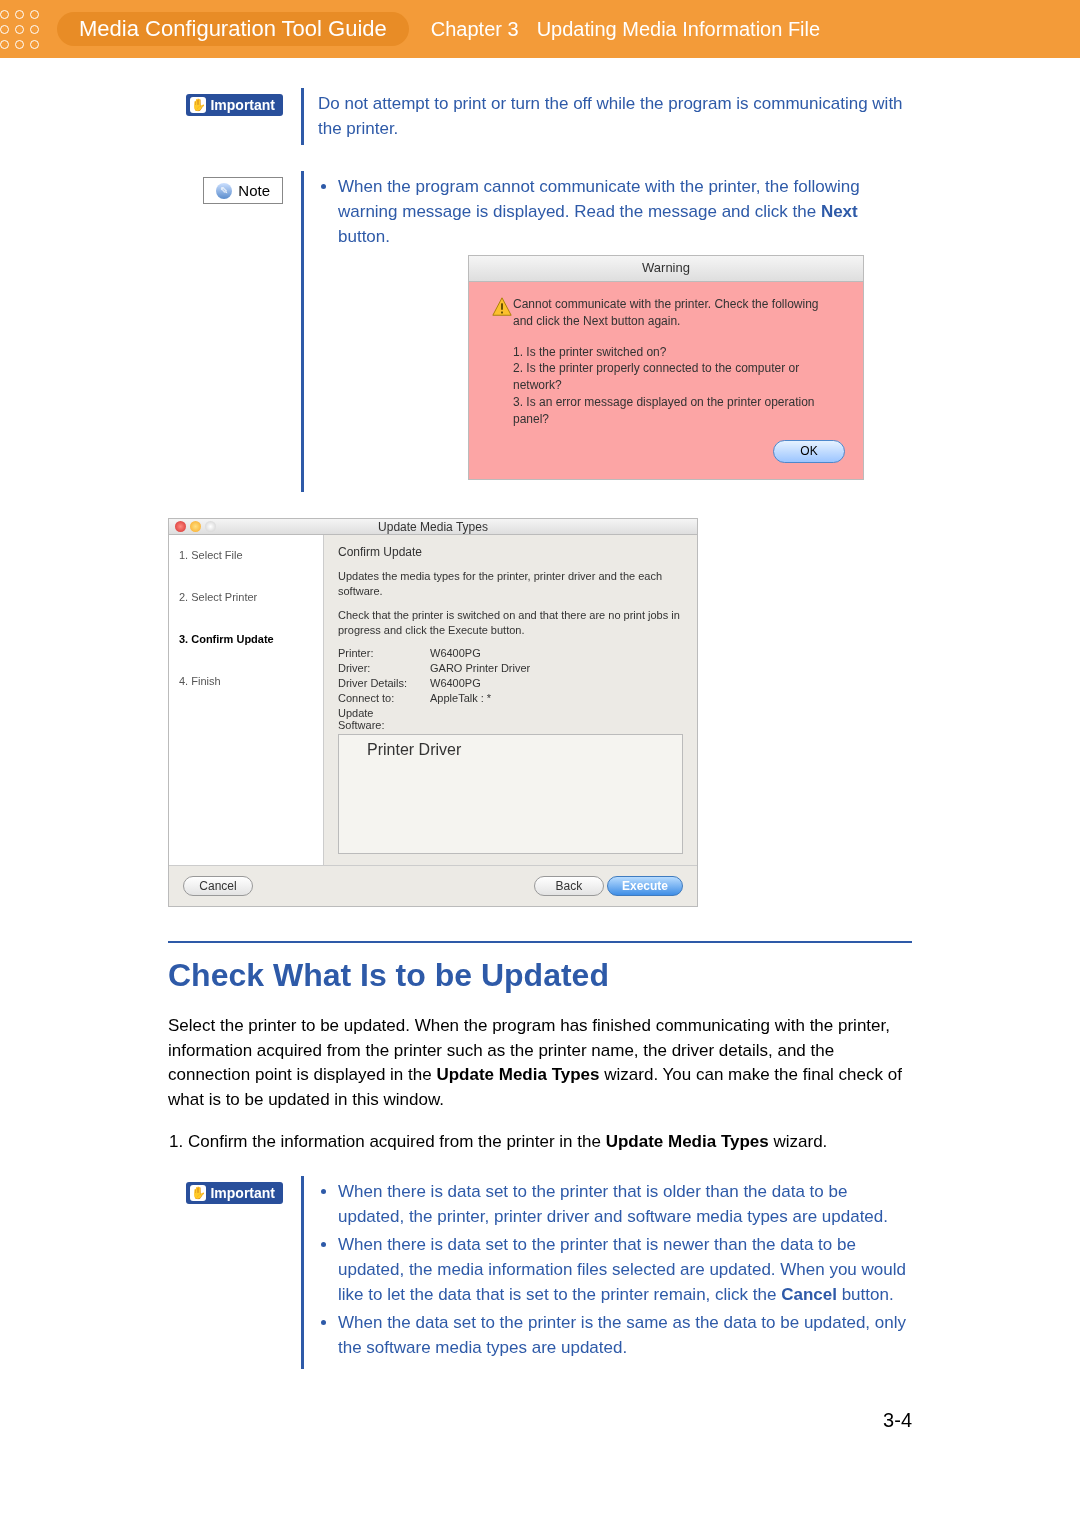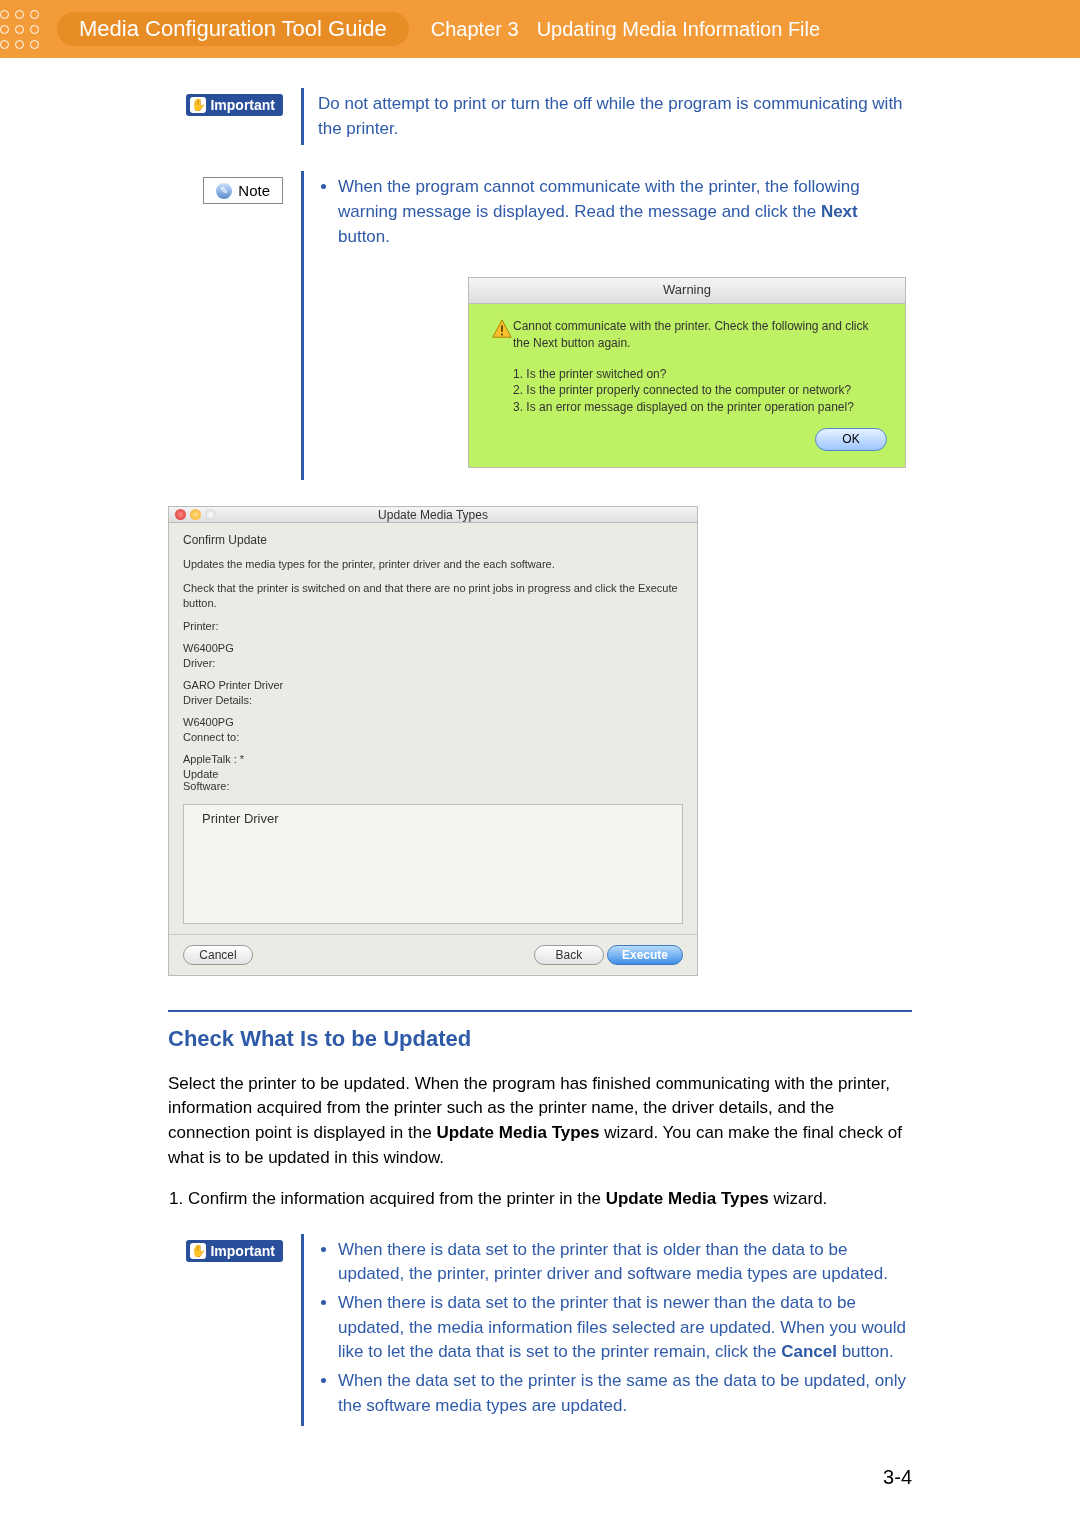--- a/index.html
+++ b/index.html
@@ -40,22 +40,22 @@
   .badge.imp .badge-icon { background: #fff; color: #294F9B; }
   .note-box {
     border: 1px solid #888; padding: 4px 12px; font-size: 15px;
     display: inline-flex; align-items: center; gap: 6px; background: #fff;
   }
   .note-ico { width: 16px; height: 16px; border-radius: 50%; background: linear-gradient(#cce0ff,#5a8ccc); display: inline-flex; align-items: center; justify-content: center; font-size: 10px; color: #fff; }
   .callout-body { border-left: 3px solid #2e5aa8; padding: 4px 0 4px 14px; color: #2e5aa8; font-size: 17px; flex: 1; line-height: 1.45; }
   .callout-body .bullets { list-style: disc; margin-left: 20px; }
   .callout-body .bullets li { margin-bottom: 4px; }
   .dialog {
-    margin-left: 130px; width: 438px; border: 1px solid #bbb;
-    font-size: 13px; color: #333; background: #bef264; margin-top: 28px; margin-bottom: 8px;
+    margin-left: 130px; width: 396px; border: 1px solid #bbb;
+    font-size: 13px; color: #333; background: #fca5a5; margin-top: 6px; margin-bottom: 8px;
   }
   .dialog-title { background: linear-gradient(#f5f5f5,#dedede); text-align: center; padding: 3px 0; font-size: 13px; border-bottom: 1px solid #bbb; }
   .dialog-body { padding: 14px 22px 12px 22px; display: flex; gap: 0; }
   .warn-ico { width: 22px; height: 22px; flex: 0 0 22px; display: flex; align-items: center; justify-content: center; }
   .warn-ico svg { width: 22px; height: 22px; }
   .dialog-msg { font-size: 12px; line-height: 1.4; }
   .dialog-msg .q { margin-top: 14px; }
   .dialog-foot { padding: 0 18px 16px 0; text-align: right; }
   .aqua-btn {
     display: inline-block; min-width: 72px; text-align: center;
@@ -75,28 +75,28 @@
   .tl.g { background: radial-gradient(#fff,#ccc); }
   .wizard-title { position: absolute; left: 0; right: 0; text-align: center; font-size: 12px; }
   .wizard-titlebar { position: relative; }
   .wizard-body { display: flex; min-height: 330px; }
   .wizard-steps { width: 155px; background: #fff; border-right: 1px solid #ccc; padding: 14px 10px; font-size: 11px; }
   .wizard-steps .step { margin-bottom: 30px; color: #555; }
   .wizard-steps .step.active { font-weight: bold; color: #000; }
   .wizard-right { flex: 1; padding: 10px 14px; font-size: 11px; }
   .wizard-heading { font-size: 12px; margin-bottom: 10px; }
   .wizard-desc { margin-bottom: 8px; line-height: 1.4; }
-  .kv { display: flex; gap: 10px; margin-bottom: 3px; flex-direction: column; }
+  .kv { display: flex; gap: 10px; margin-bottom: 3px; }
   .kv .k { width: 82px; }
-  .update-box { border: 1px solid #bbb; height: 120px; padding: 6px 18px; margin-top: 12px; background: #f5f4f0; font-size: 13px; }
+  .update-box { border: 1px solid #bbb; height: 120px; padding: 6px 28px; margin-top: 3px; background: #f5f4f0; font-size: 16px; }
   .wizard-foot { display: flex; justify-content: space-between; padding: 10px 14px; border-top: 1px solid #ccc; background: #eceae5; }
   .mac-btn { display:inline-block; min-width: 70px; text-align:center; background: linear-gradient(#fff,#e3e3e3); border: 1px solid #999; border-radius: 12px; font-size: 12px; padding: 2px 14px; }
   .mac-btn.primary { background: linear-gradient(#b8dcff,#3f8ee6); border-color: #3f7bbf; color: #fff; font-weight: bold; }
   hr.sec { border: 0; border-top: 2px solid #2e5aa8; margin: 34px 0 14px 0; }
-  h2.section { color: #2e5aa8; font-size: 22px; font-weight: bold; margin-bottom: 14px; }
+  h2.section { color: #2e5aa8; font-size: 32px; font-weight: bold; margin-bottom: 14px; }
   ol.numbered { margin-left: 20px; line-height: 1.5; margin-top: 10px; }
   .page-num { text-align: right; font-size: 20px; margin-top: 40px; }
 </style>
 </head>
 <body>
 
 <div class="topbar">
   <div class="dots">
     <div class="dots-row">
         <span class="dot"></span>
@@ -174,20 +174,26 @@
   <div class="wizard">
     <div class="wizard-titlebar">
       <div class="traffic">
         <span class="tl r"></span>
         <span class="tl y"></span>
         <span class="tl g"></span>
       </div>
       <div class="wizard-title">Update Media Types</div>
     </div>
     <div class="wizard-body">
+      <div class="wizard-steps">
+        <div class="step">1. Select File</div>
+        <div class="step">2. Select Printer</div>
+        <div class="step active">3. Confirm Update</div>
+        <div class="step">4. Finish</div>
+      </div>
       <div class="wizard-right">
         <div class="wizard-heading">Confirm Update</div>
         <div class="wizard-desc">Updates the media types for the printer, printer driver and the each software.</div>
         <div class="wizard-desc">Check that the printer is switched on and that there are no print jobs in progress and click the Execute button.</div>
         <div class="kv">
             <span class="k">Printer:</span>
             <span>W6400PG</span>
           </div>
         <div class="kv">
             <span class="k">Driver:</span>

